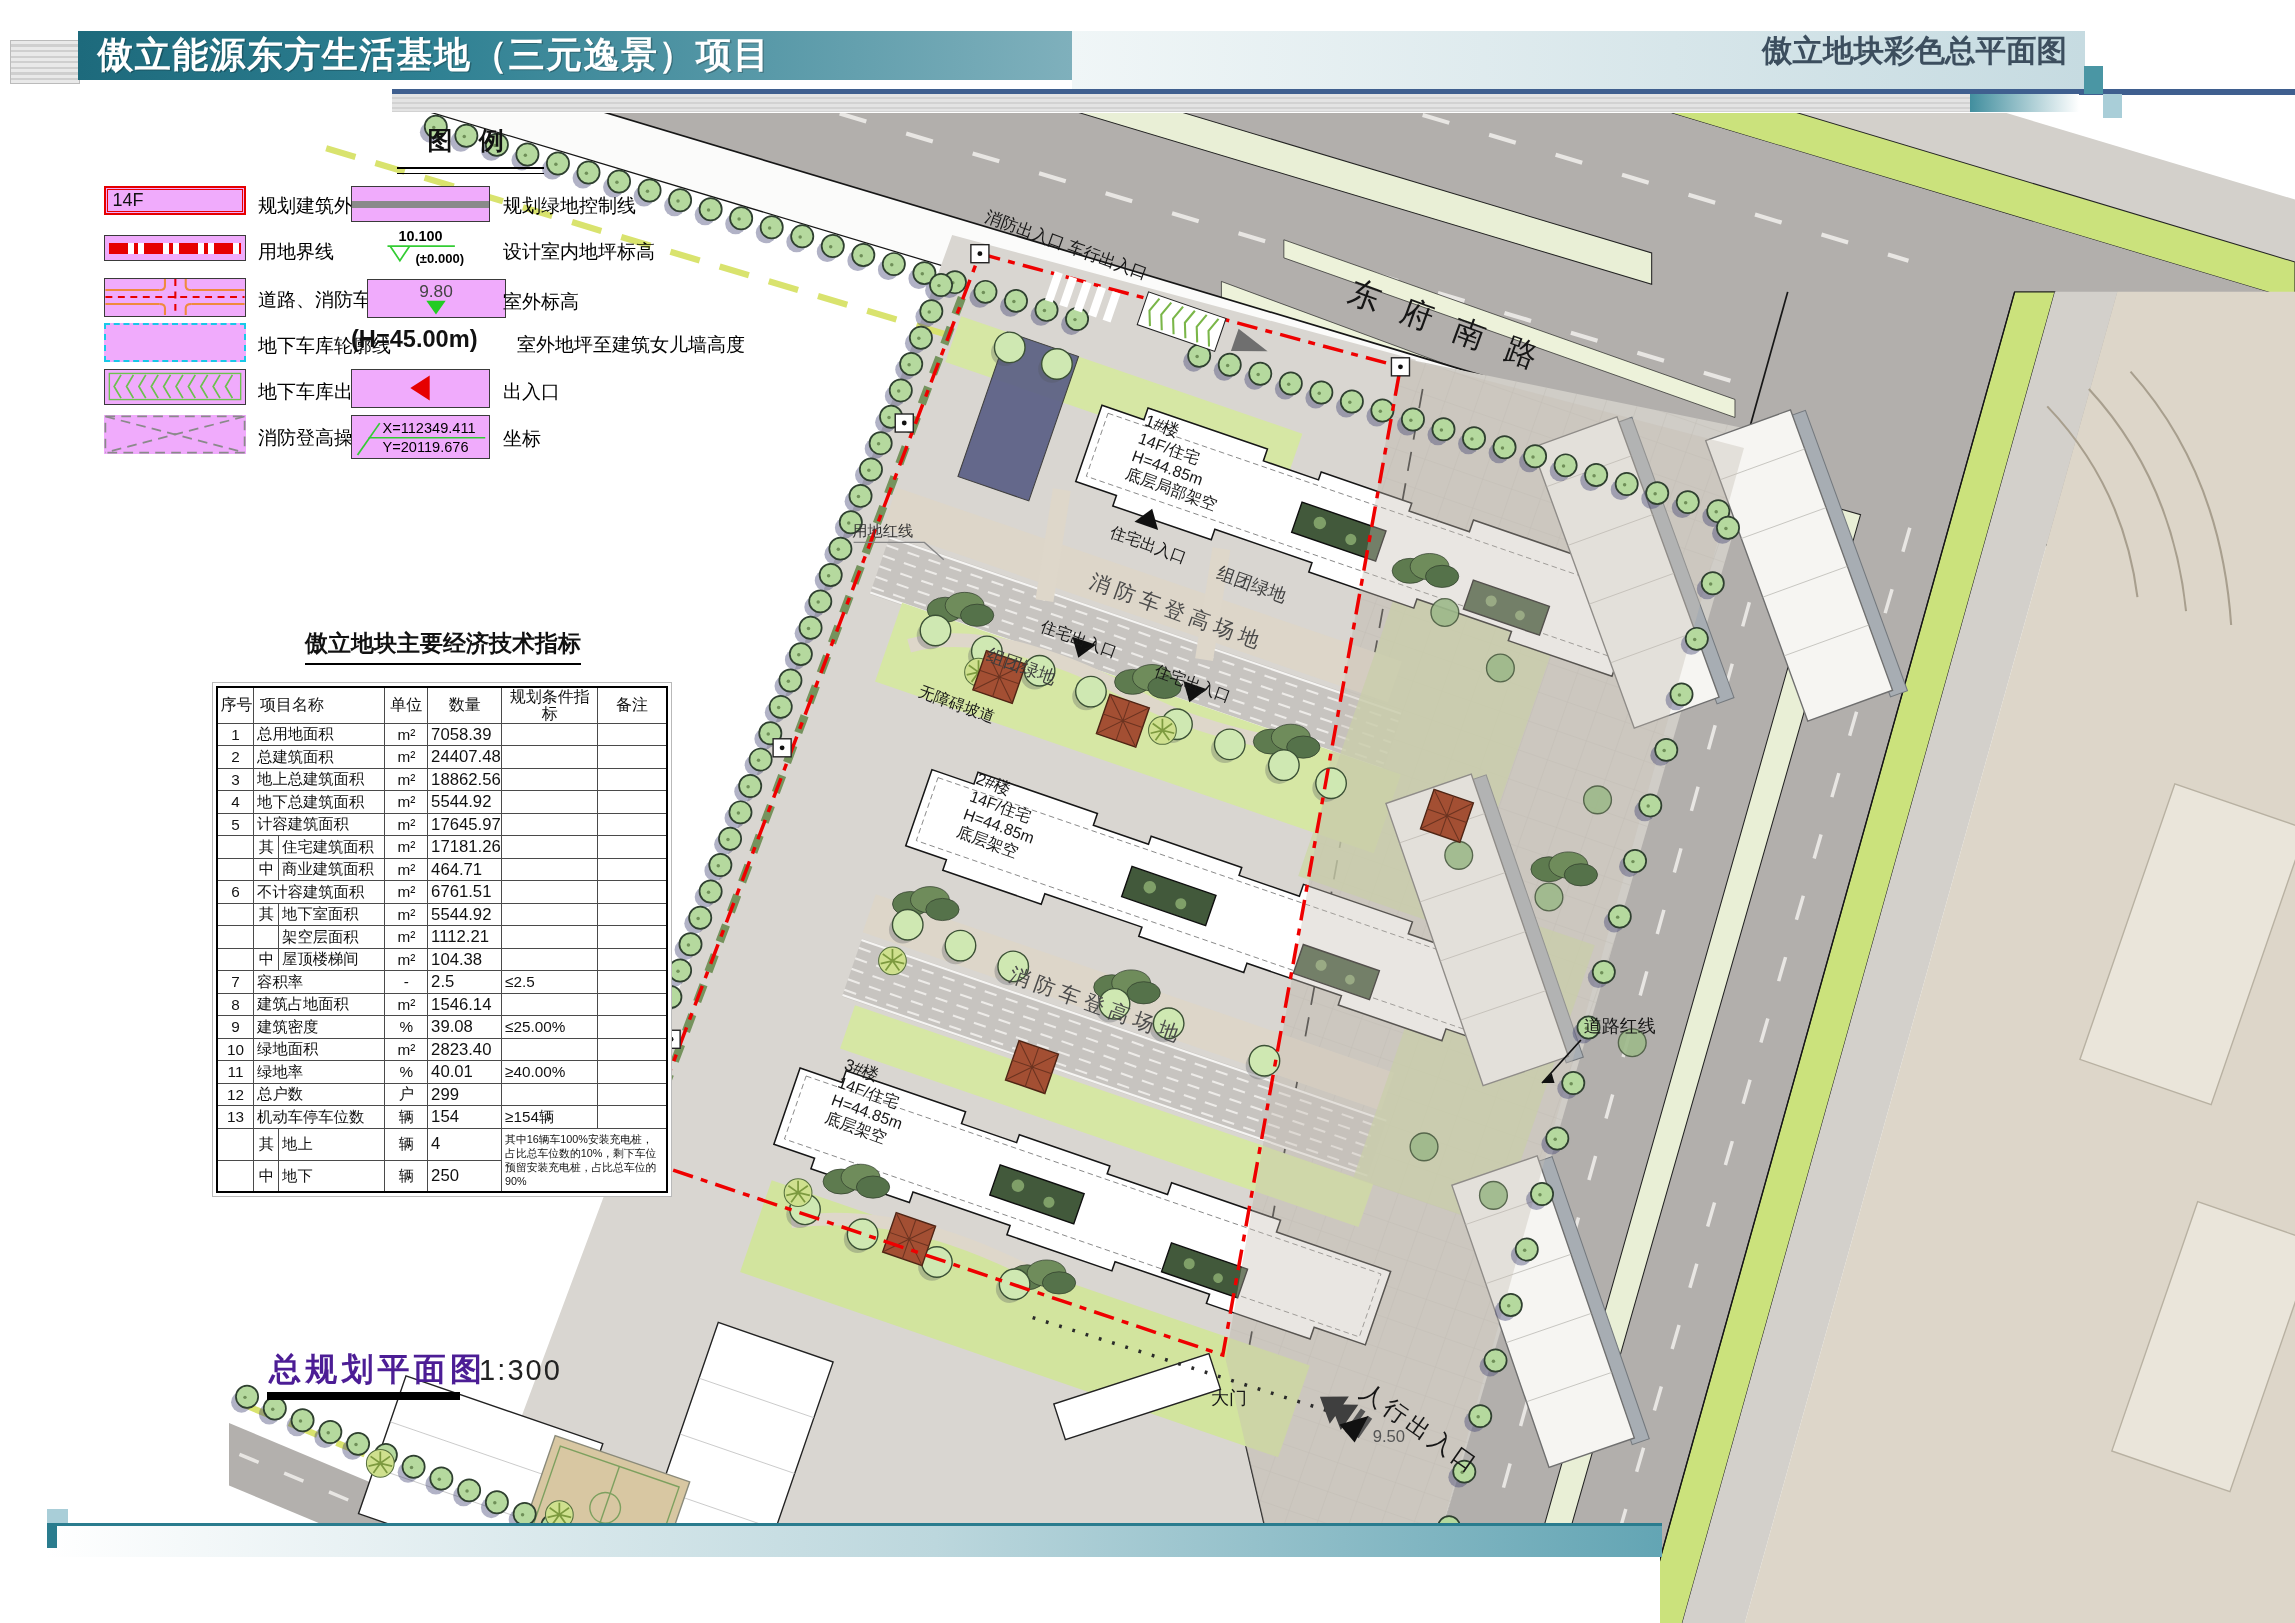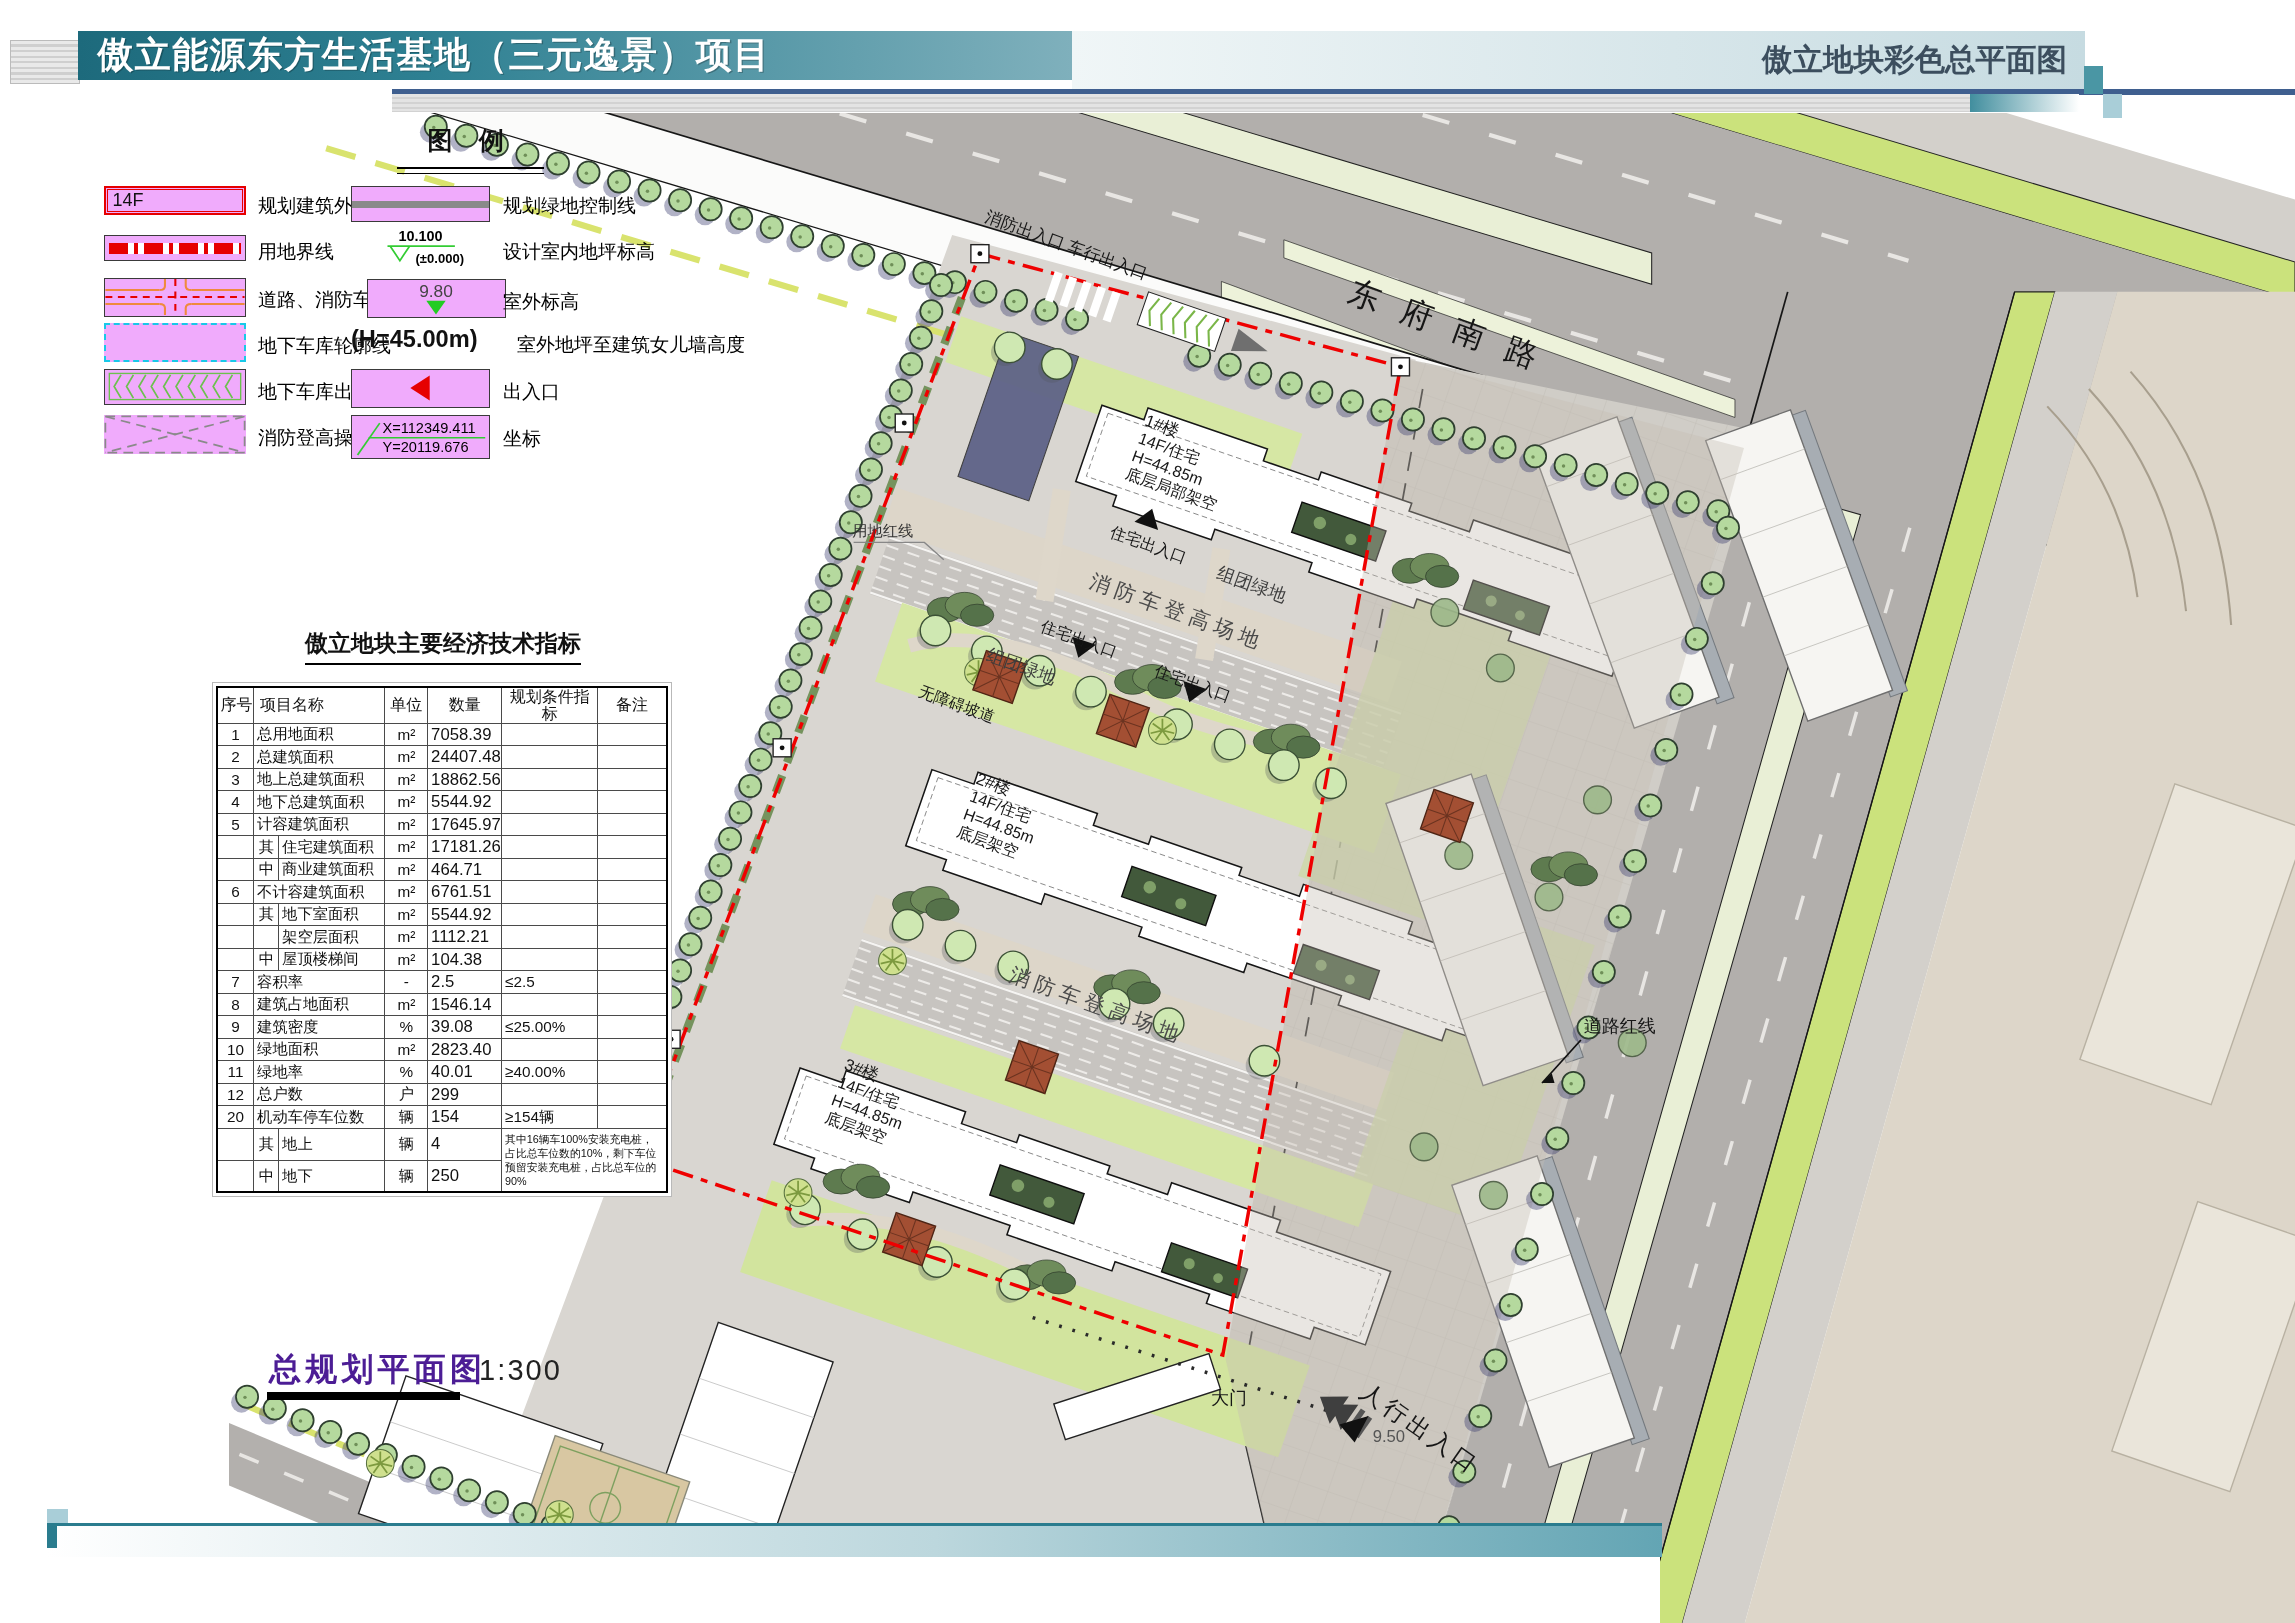--- a/index.html
+++ b/index.html
@@ -6,21 +6,21 @@
   #page{position:relative;width:2295px;height:1624px;background:#fff;overflow:hidden;
         font-family:"Liberation Sans",sans-serif;color:#111}
   .abs{position:absolute}
   .mask{position:absolute;background:#fff}
   
   #stripes{left:10.4px;top:40px;width:68px;height:42px;background:repeating-linear-gradient(180deg,#e9e9e9 0 3.5px,#cfcfcf 3.5px 5.6px);border:0.7px solid #bbb}
   #titlebar{left:78px;top:31px;width:994px;height:49px;background:linear-gradient(90deg,#1d6a7c,#2e8092 35%,#7fb0bc);
             display:flex;align-items:center;padding-left:19.4px;box-sizing:border-box}
   #titlebar span{font-size:36px;font-weight:bold;color:#fff;letter-spacing:1.4px;text-shadow:1.4px 1.4px 0 rgba(0,0,0,.25)}
   #subpanel{left:1072px;top:31px;width:1013px;height:58px;background:linear-gradient(90deg,#f0f6f7,#c6dbe1);
-            display:flex;align-items:center;justify-content:flex-end;padding-right:18px;box-sizing:border-box}
+            display:flex;align-items:flex-start;justify-content:flex-end;padding-right:18px;box-sizing:border-box}
   #subpanel span{font-size:30.5px;font-weight:bold;color:#3c4e5e}
   #navyrule{left:392px;top:89px;width:1903px;height:5.6px;background:#3f5f8f}
   #graystrip{left:392px;top:94px;width:1578px;height:18px;background:repeating-linear-gradient(180deg,#e3e3e3 0 2.8px,#d2d2d2 2.8px 4.9px)}
   #tealstrip{left:1970px;top:94px;width:109px;height:18px;background:linear-gradient(90deg,#418e9e,#ffffff)}
   #sq1{left:2084px;top:66px;width:19.4px;height:28px;background:#4a96a4}
   #sq2{left:2103px;top:94px;width:19px;height:23.6px;background:#a9ced8}
   
   #botline{left:47px;top:1523px;width:1615px;height:3.5px;background:#2a7c8e}
   #botband{left:47px;top:1526px;width:1615px;height:30.5px;background:linear-gradient(90deg,#ffffff,#bcd7dd 55%,#63a5b4)}
   #botsq1{left:47px;top:1509px;width:21px;height:15.3px;background:#a9ced8}
@@ -726,21 +726,21 @@
           </tr>
       <tr>
             <td class="ctr">12</td>
             <td colspan="2">总户数</td>
             <td class="ctr">户</td>
             <td class="num">299</td>
             <td></td>
             <td></td>
           </tr>
       <tr>
-            <td class="ctr">20</td>
+            <td class="ctr">13</td>
             <td colspan="2">机动车停车位数</td>
             <td class="ctr">辆</td>
             <td class="num">154</td>
             <td>≥154辆</td>
             <td></td>
           </tr>
       <tr style="height:32px">
             <td></td>
             <td class="ctr">其</td>
             <td>地上</td>

